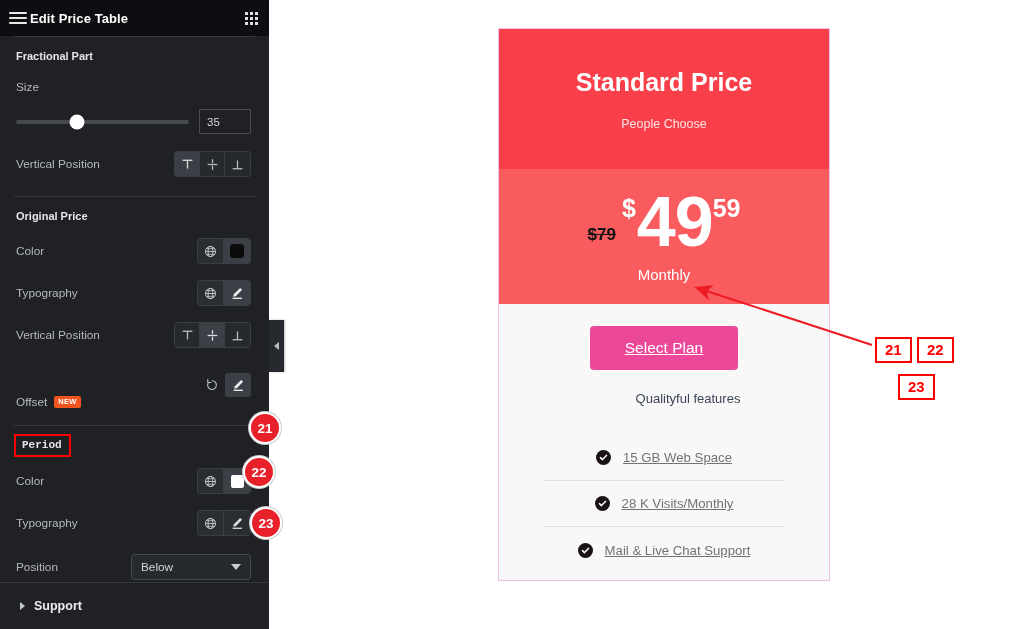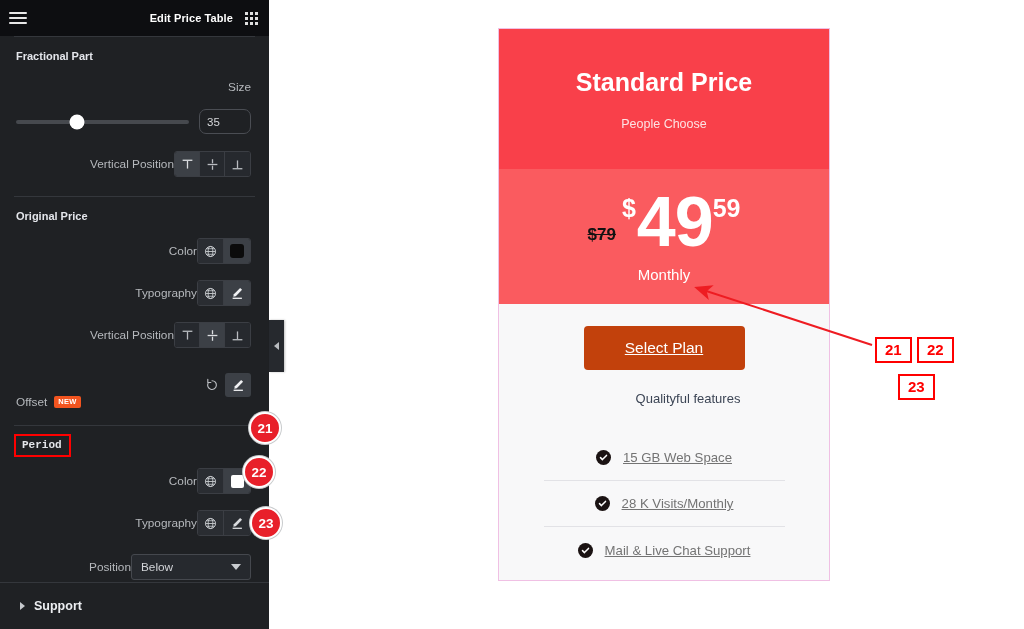--- a/index.html
+++ b/index.html
@@ -24,22 +24,22 @@
     display: flex; align-items: center;
   }
   .hamburger {
     width: 36px; height: 36px;
     display: flex; flex-direction: column; justify-content: center;
     align-items: center; gap: 3px;
     cursor: pointer;
   }
   .hamburger i { display:block; width: 18px; height: 2px; background: #e8e8e8; border-radius: 1px; }
   .panel-title {
-    flex: 1; text-align: right;
-    color: #ffffff; font-size: 11px; font-weight: bold;
+    flex: 1; text-align: left;
+    color: #ffffff; font-size: 13px; font-weight: bold;
     letter-spacing: .1px;
     margin-left: -6px;
   }
   .grid-icon {
     width: 36px; height: 36px; display:flex; align-items:center; justify-content:center;
     cursor: pointer;
   }
   .grid-icon .g {
     display: grid; grid-template-columns: repeat(3, 3px); grid-template-rows: repeat(3, 3px);
     gap: 2px;
@@ -58,21 +58,20 @@
     display: inline-block;
     margin: 8px 0 0 14px; padding: 3px 7px 4px 6px;
     border: 2px solid #ff0000;
     font-family: Liberation Mono, monospace;
   }
 
   .row {
     display: flex; align-items: center;
     min-height: 32px;
     padding: 0 18px 0 16px;
-    text-align: right;
   }
   .row-label {
     color: #b6b9bd; font-size: 11.8px; flex: 1; white-space: nowrap;
   }
   .row-label.with-badge { display:flex; align-items:center; gap:7px;margin-top:34px; }
   .badge-new {
     background: #f2541f; color: #fff; font-size: 7.5px; font-weight: bold;
     padding: 2px 4px 2px 4px; border-radius: 2px; letter-spacing: .3px;
     line-height: 1;
   }
@@ -83,21 +82,21 @@
     position: relative; flex: 1; height: 4px; background: #46494e; border-radius: 2px;
   }
   .slider-knob {
     position: absolute; top: 50%; left: 35%;
     width: 15px; height: 15px; background: #ffffff; border-radius: 50%;
     transform: translate(-50%, -50%);
     cursor: pointer;
   }
   .num-input {
     width: 52px; height: 25px;
-    background: #1f2124; border: 1px solid #4a4d53; border-radius: 7px;
+    background: #1f2124; border: 1px solid #4a4d53; border-radius: 1px;
     color: #d5d7da; font-size: 11.5px; font-family: "Liberation Sans", sans-serif;
     padding: 0 7px;
     outline: none;
   }
 
   
   .ctl-group { display:flex; border: 1px solid #3b3e44; border-radius: 3px; overflow: hidden; }
   .ctl-btn {
     width: 26px; height: 24px; display:flex; align-items:center; justify-content:center;
     background: #2a2d32; cursor:pointer; border-right: 1px solid #3b3e44;
@@ -217,22 +216,22 @@
     color: #ffffff; font-size: 25px; font-weight: bold; margin-top: 4px;
   }
   .period { color: #ffffff; font-size: 15px; margin-top: -2px; }
 
   .card-body {
     background: #f8f8f9;
     padding-top: 22px;
     display:flex; flex-direction: column; align-items:center;
   }
   .cta-btn {
-    width: 161px; height: 44px;
-    background: #c2410c; border: none;
+    width: 148px; height: 44px;
+    background: #ec4899; border: none;
     color: #ffffff; font-size: 15.5px;
     text-decoration: underline;
     border-radius: 4px;
     cursor: pointer;
     font-family: "Liberation Sans", sans-serif;
   }
   .body-sub { color: #3c4555; font-size: 13px; margin-top: 21px; margin-left: 48px; }
 
   .feat-list { width: 241px; margin-top: 29px; }
   .feat-item {

